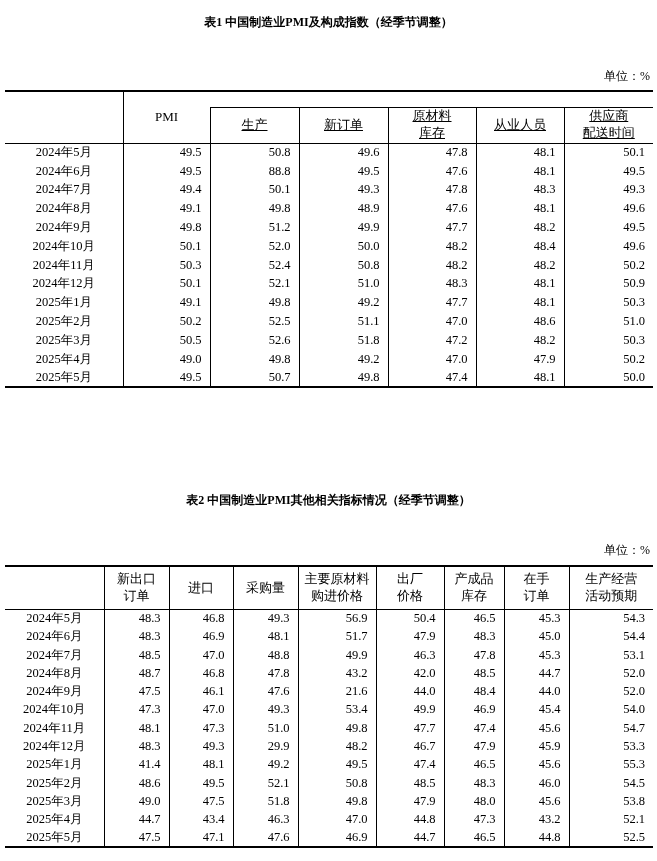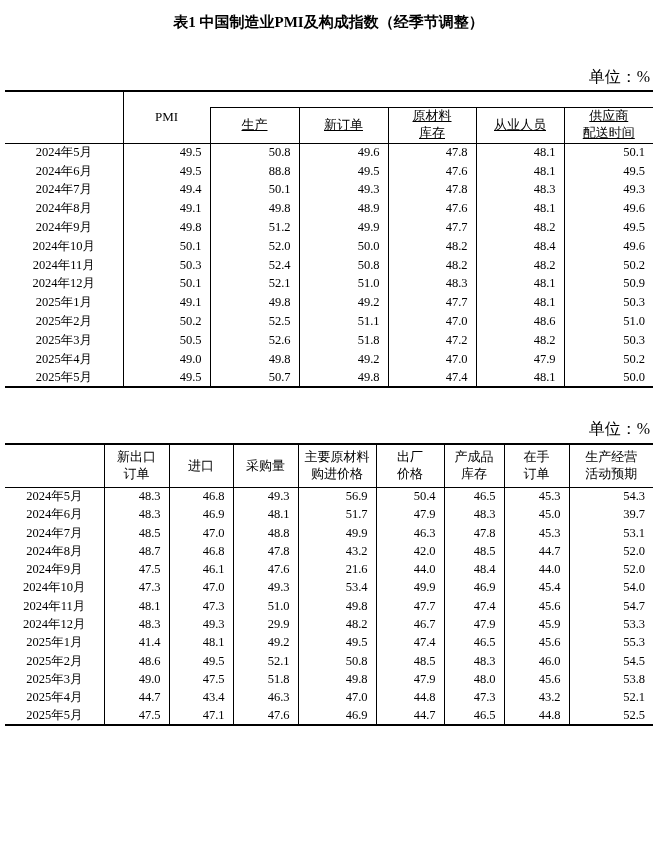--- a/index.html
+++ b/index.html
@@ -4,25 +4,25 @@
 <style>
   * { margin:0; padding:0; box-sizing:border-box; }
   html, body { background:#ffffff; }
   body {
     width:657px; height:861px; overflow:hidden;
     font-family:"Liberation Serif","DejaVu Serif",serif;
     color:#000;
   }
   .page { padding:0 5px; }
   .tbl-title {
-    text-align:center; font-weight:bold; font-size:15px; line-height:19px;
+    text-align:center; font-weight:bold; font-size:12px; line-height:19px;
   }
   #title1 { padding-top:13px; }
   #title2 { margin-top:103px; }
-  .unit { text-align:right; font-size:16px; line-height:15px; padding-right:2px; }
+  .unit { text-align:right; font-size:12px; line-height:15px; padding-right:2px; }
   #unit1 { margin-top:37px; margin-bottom:6px; }
   #unit2 { margin-top:33px; margin-bottom:7px; }
 
   table {
     width:648px; table-layout:fixed; border-collapse:collapse;
     border-top:2px solid #000; border-bottom:2px solid #000;
   }
   th {
     font-weight:normal; font-size:13px; text-align:center; vertical-align:middle;
     white-space:pre-line; line-height:1.3;
@@ -193,20 +193,21 @@
           <td>49.5</td>
           <td>50.7</td>
           <td>49.8</td>
           <td>47.4</td>
           <td>48.1</td>
           <td>50.0</td>
         </tr>
       </tbody>
   </table>
 
+  <div id="title2" class="tbl-title">表2 中国制造业PMI其他相关指标情况（经季节调整）</div>
   <div id="unit2" class="unit">单位：%</div>
 
   <table class="t2">
     <colgroup>
       <col style="width:99px">
         <col style="width:65px">
         <col style="width:64px">
         <col style="width:65px">
       <col style="width:78px">
         <col style="width:68px">
@@ -247,21 +248,21 @@
         </tr>
         <tr>
           <td>2024年6月</td>
           <td>48.3</td>
           <td>46.9</td>
           <td>48.1</td>
           <td>51.7</td>
           <td>47.9</td>
           <td>48.3</td>
           <td>45.0</td>
-          <td>39.7</td>
+          <td>54.4</td>
         </tr>
         <tr>
           <td>2024年7月</td>
           <td>48.5</td>
           <td>47.0</td>
           <td>48.8</td>
           <td>49.9</td>
           <td>46.3</td>
           <td>47.8</td>
           <td>45.3</td>

